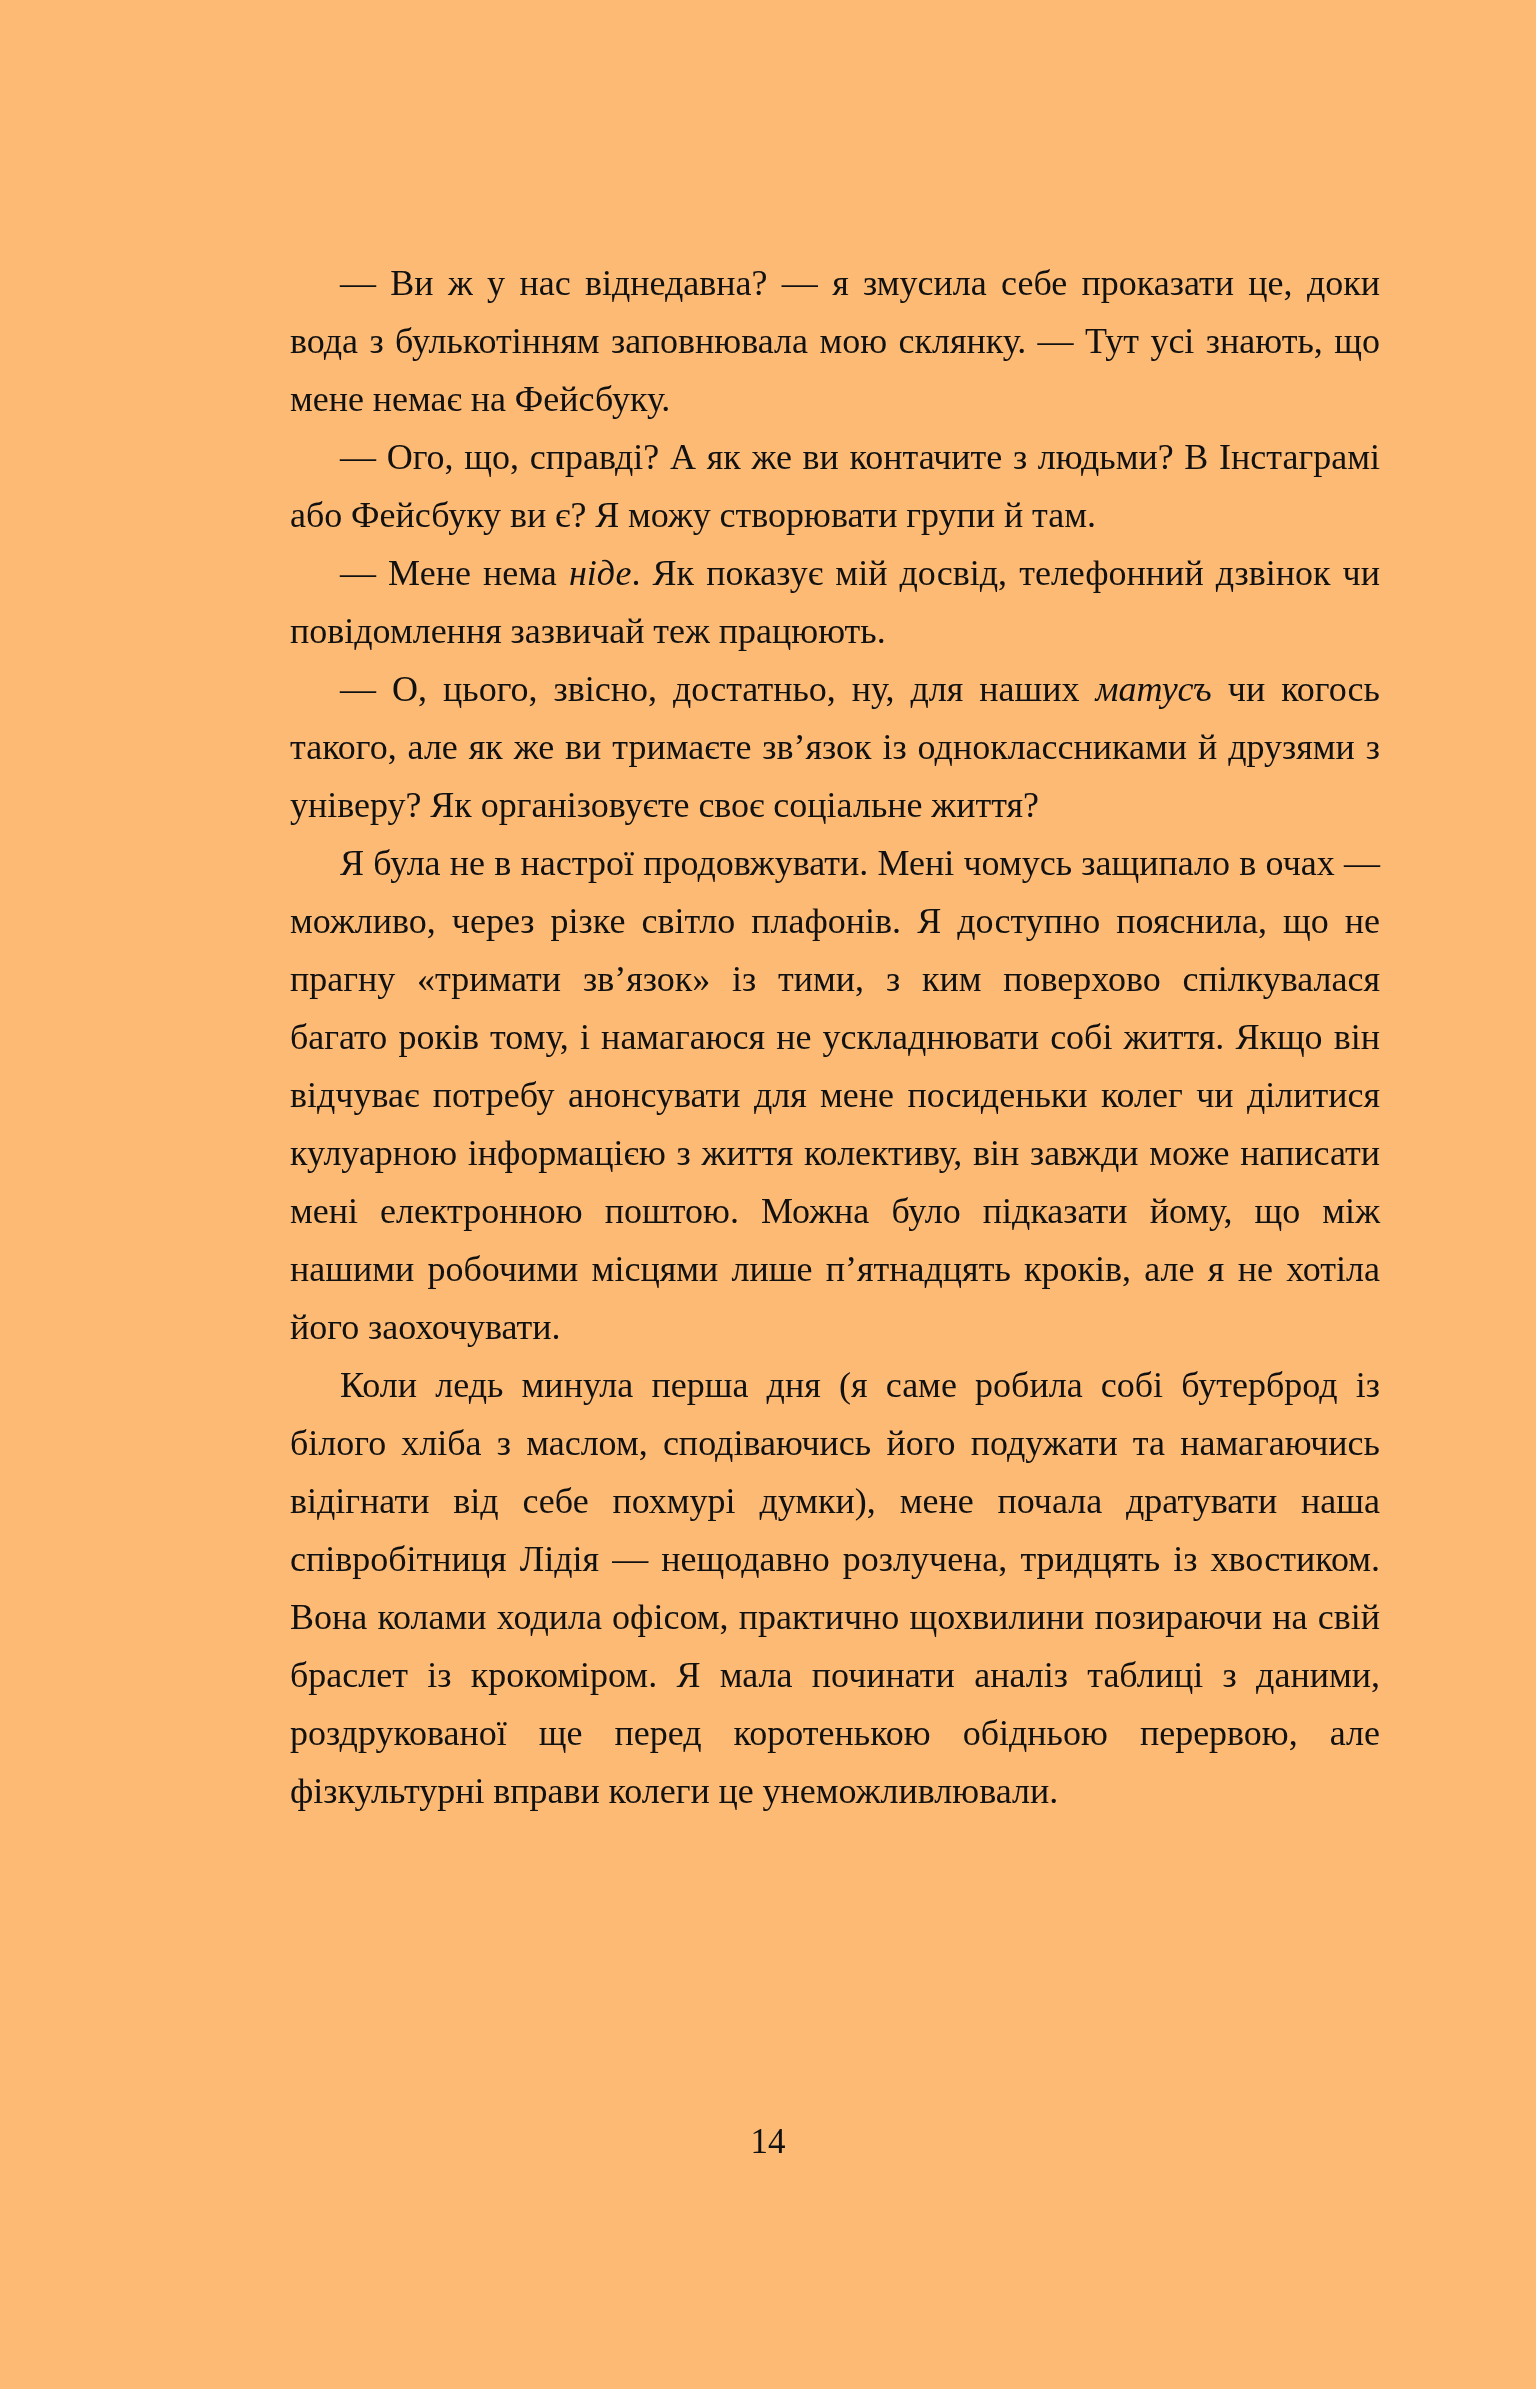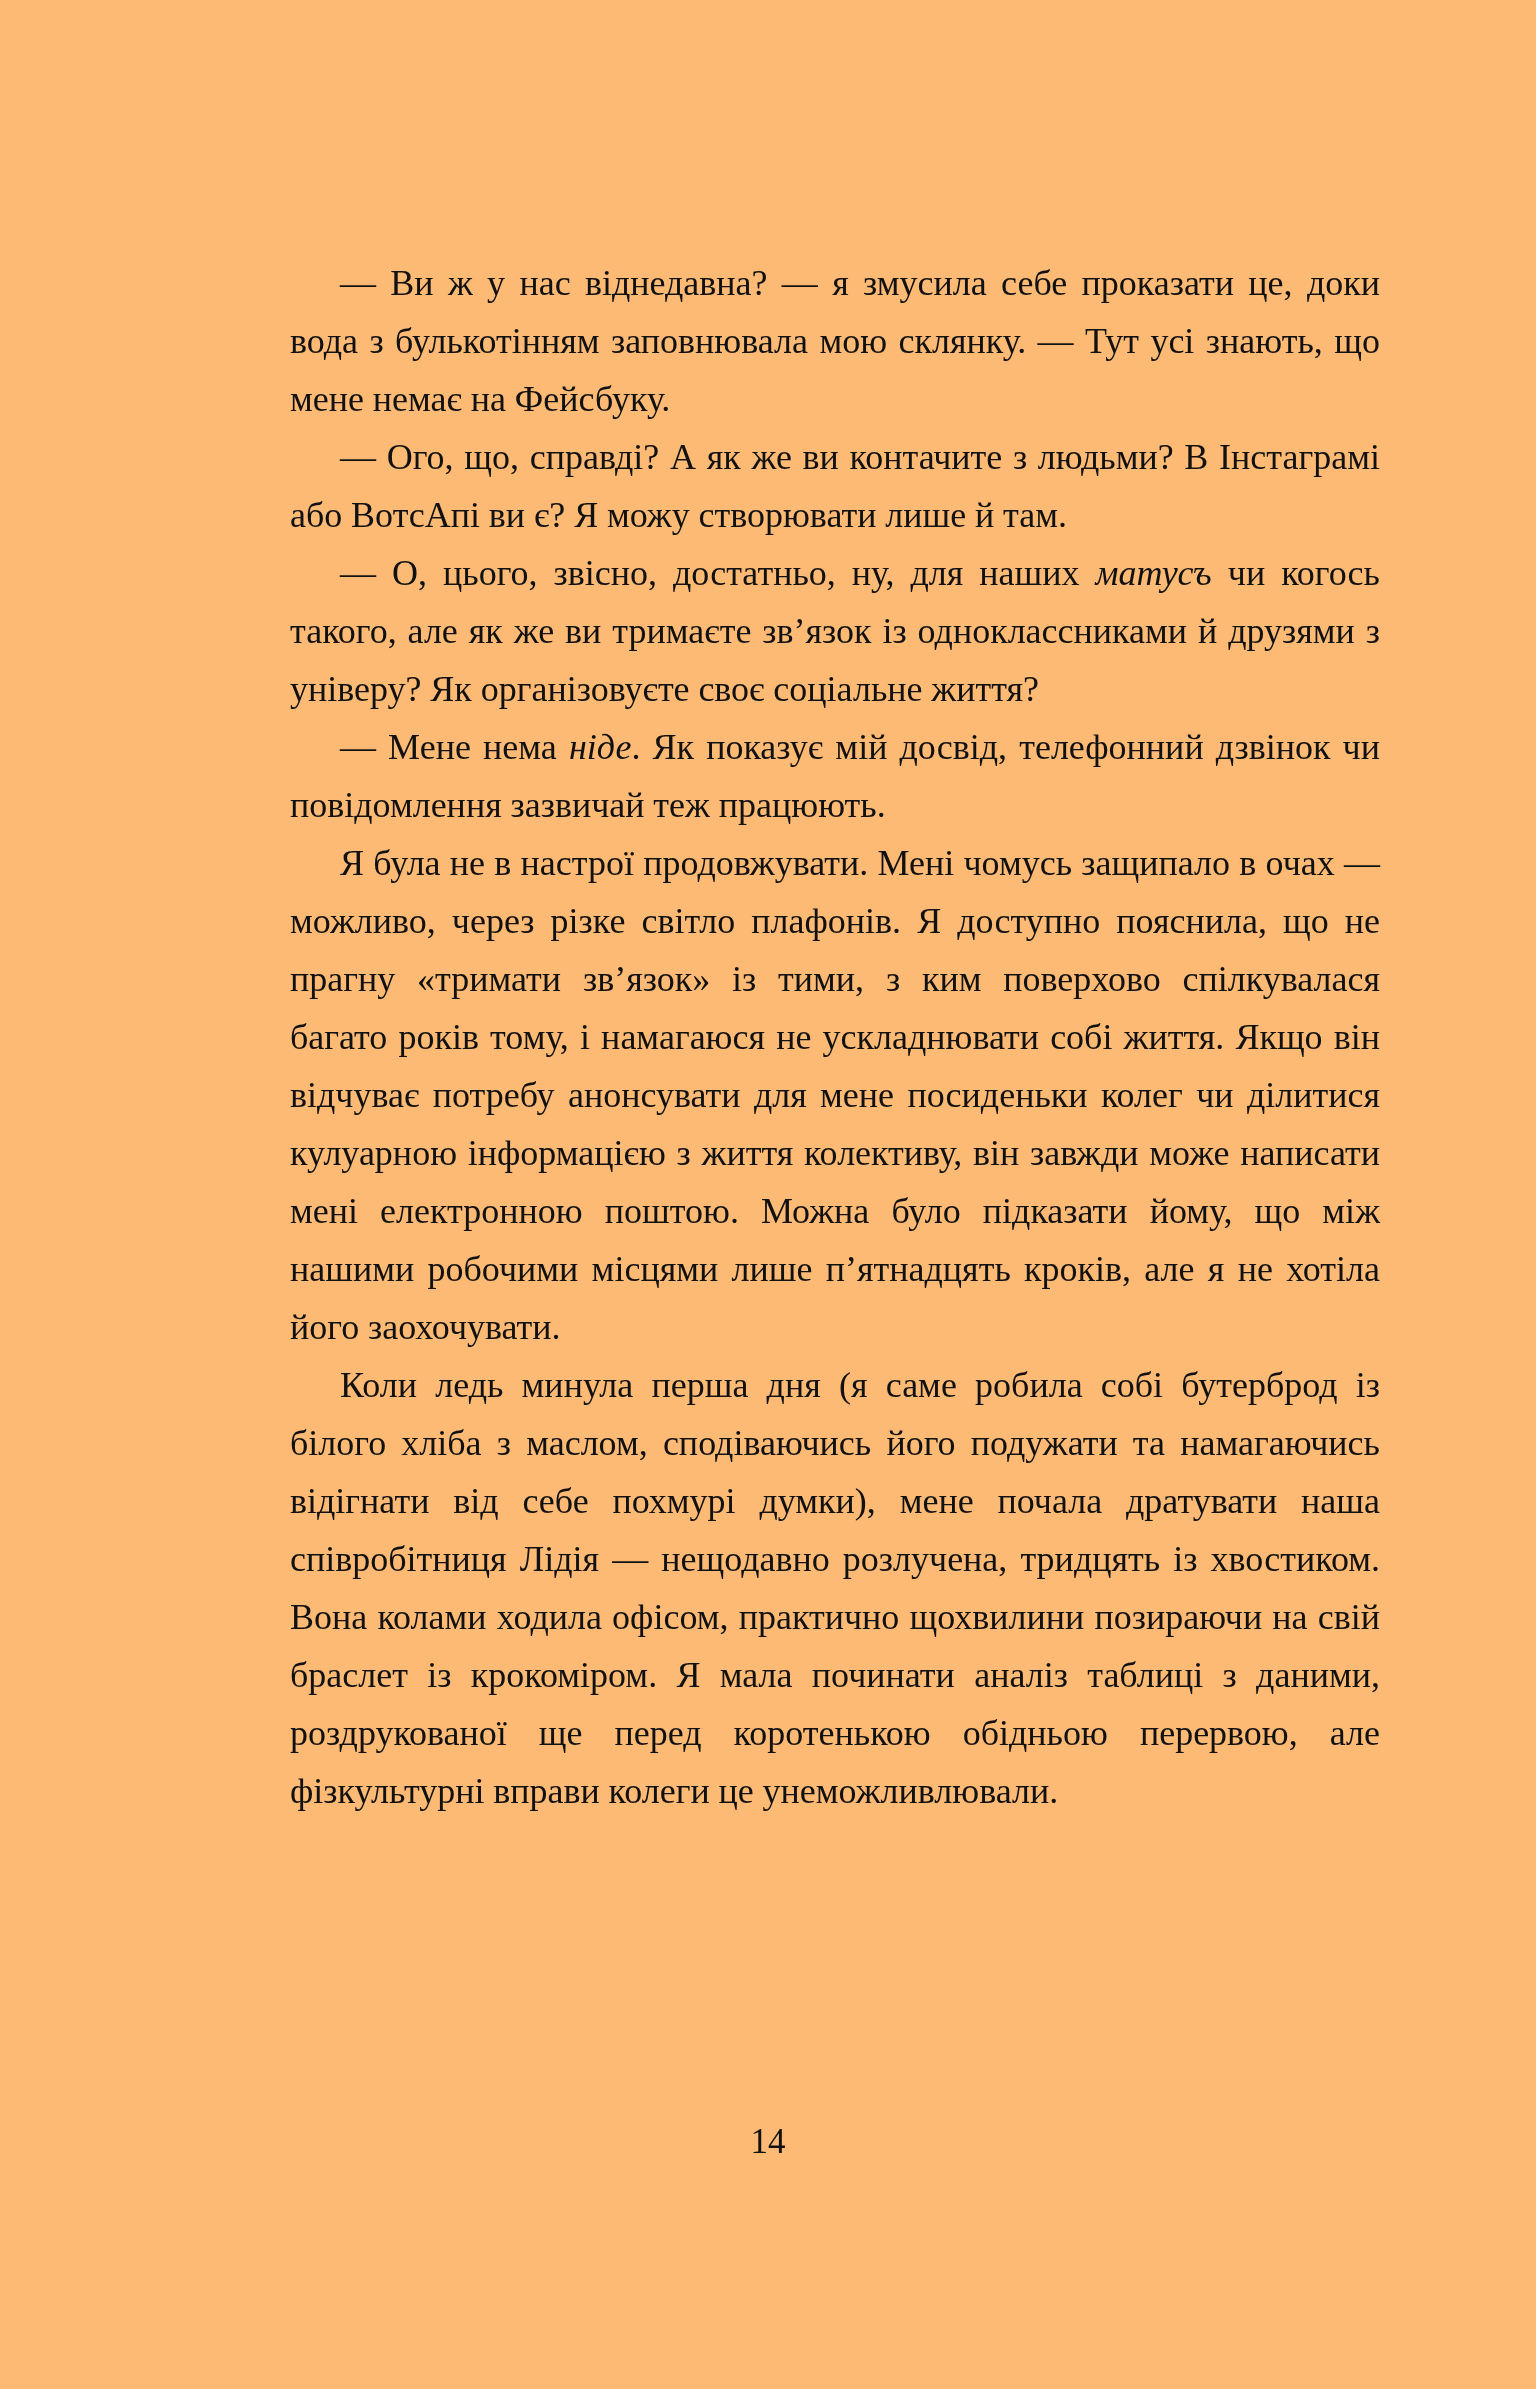--- a/index.html
+++ b/index.html
@@ -59,29 +59,29 @@
 
 <div class="page">
 
   <div class="text-block">
 
     <p class="para last-line-left">
       <span>— Ви ж у нас віднедавна? — я змусила себе проказати це, доки вода з булькотінням заповнювала мою склянку. — Тут усі знають, що мене немає на Фейсбуку.</span>
     </p>
 
     <p class="para last-line-left">
-      <span>— Ого, що, справді? А як же ви контачите з людьми? В Інстаграмі або ВотсАпі ви є? Я можу створювати лише й там.</span>
+      <span>— Ого, що, справді? А як же ви контачите з людьми? В Інстаграмі або Фейсбуку ви є? Я можу створювати групи й там.</span>
+    </p>
+
+    <p class="para last-line-left">
+      <span>— Мене нема </span><span class="it">ніде</span><span>. Як показує мій досвід, телефонний дзвінок чи повідомлення зазвичай теж працюють.</span>
     </p>
 
     <p class="para last-line-left">
       <span>— О, цього, звісно, достатньо, ну, для наших </span><span class="it">матусъ</span><span> чи когось такого, але як же ви тримаєте зв’язок із одноклассниками й друзями з універу? Як організовуєте своє соціальне життя?</span>
-    </p>
-
-    <p class="para last-line-left">
-      <span>— Мене нема </span><span class="it">ніде</span><span>. Як показує мій досвід, телефонний дзвінок чи повідомлення зазвичай теж працюють.</span>
     </p>
 
     <p class="para last-line-left">
       <span>Я була не в настрої продовжувати. Мені чомусь защипало в очах — можливо, через різке світло плафонів. Я доступно пояснила, що не прагну «тримати зв’язок» із тими, з ким поверхово спілкувалася багато років тому, і намагаюся не ускладнювати собі життя. Якщо він відчуває потребу анонсувати для мене посиденьки колег чи ділитися кулуарною інформацією з життя колективу, він завжди може написати мені електронною поштою. Можна було підказати йому, що між нашими робочими місцями лише п’ятнадцять кроків, але я не хотіла його заохочувати.</span>
     </p>
 
     <p class="para last-line-left">
       <span>Коли ледь минула перша дня (я саме робила собі бутерброд із білого хліба з маслом, сподіваючись його подужати та намагаючись відігнати від себе похмурі думки), мене почала дратувати наша співробітниця Лідія — нещодавно розлучена, тридцять із хвостиком. Вона колами ходила офісом, практично щохвилини позираючи на свій браслет із крокоміром. Я мала починати аналіз таблиці з даними, роздрукованої ще перед коротенькою обідньою перервою, але фізкультурні вправи колеги це унеможливлювали.</span>
     </p>
 

